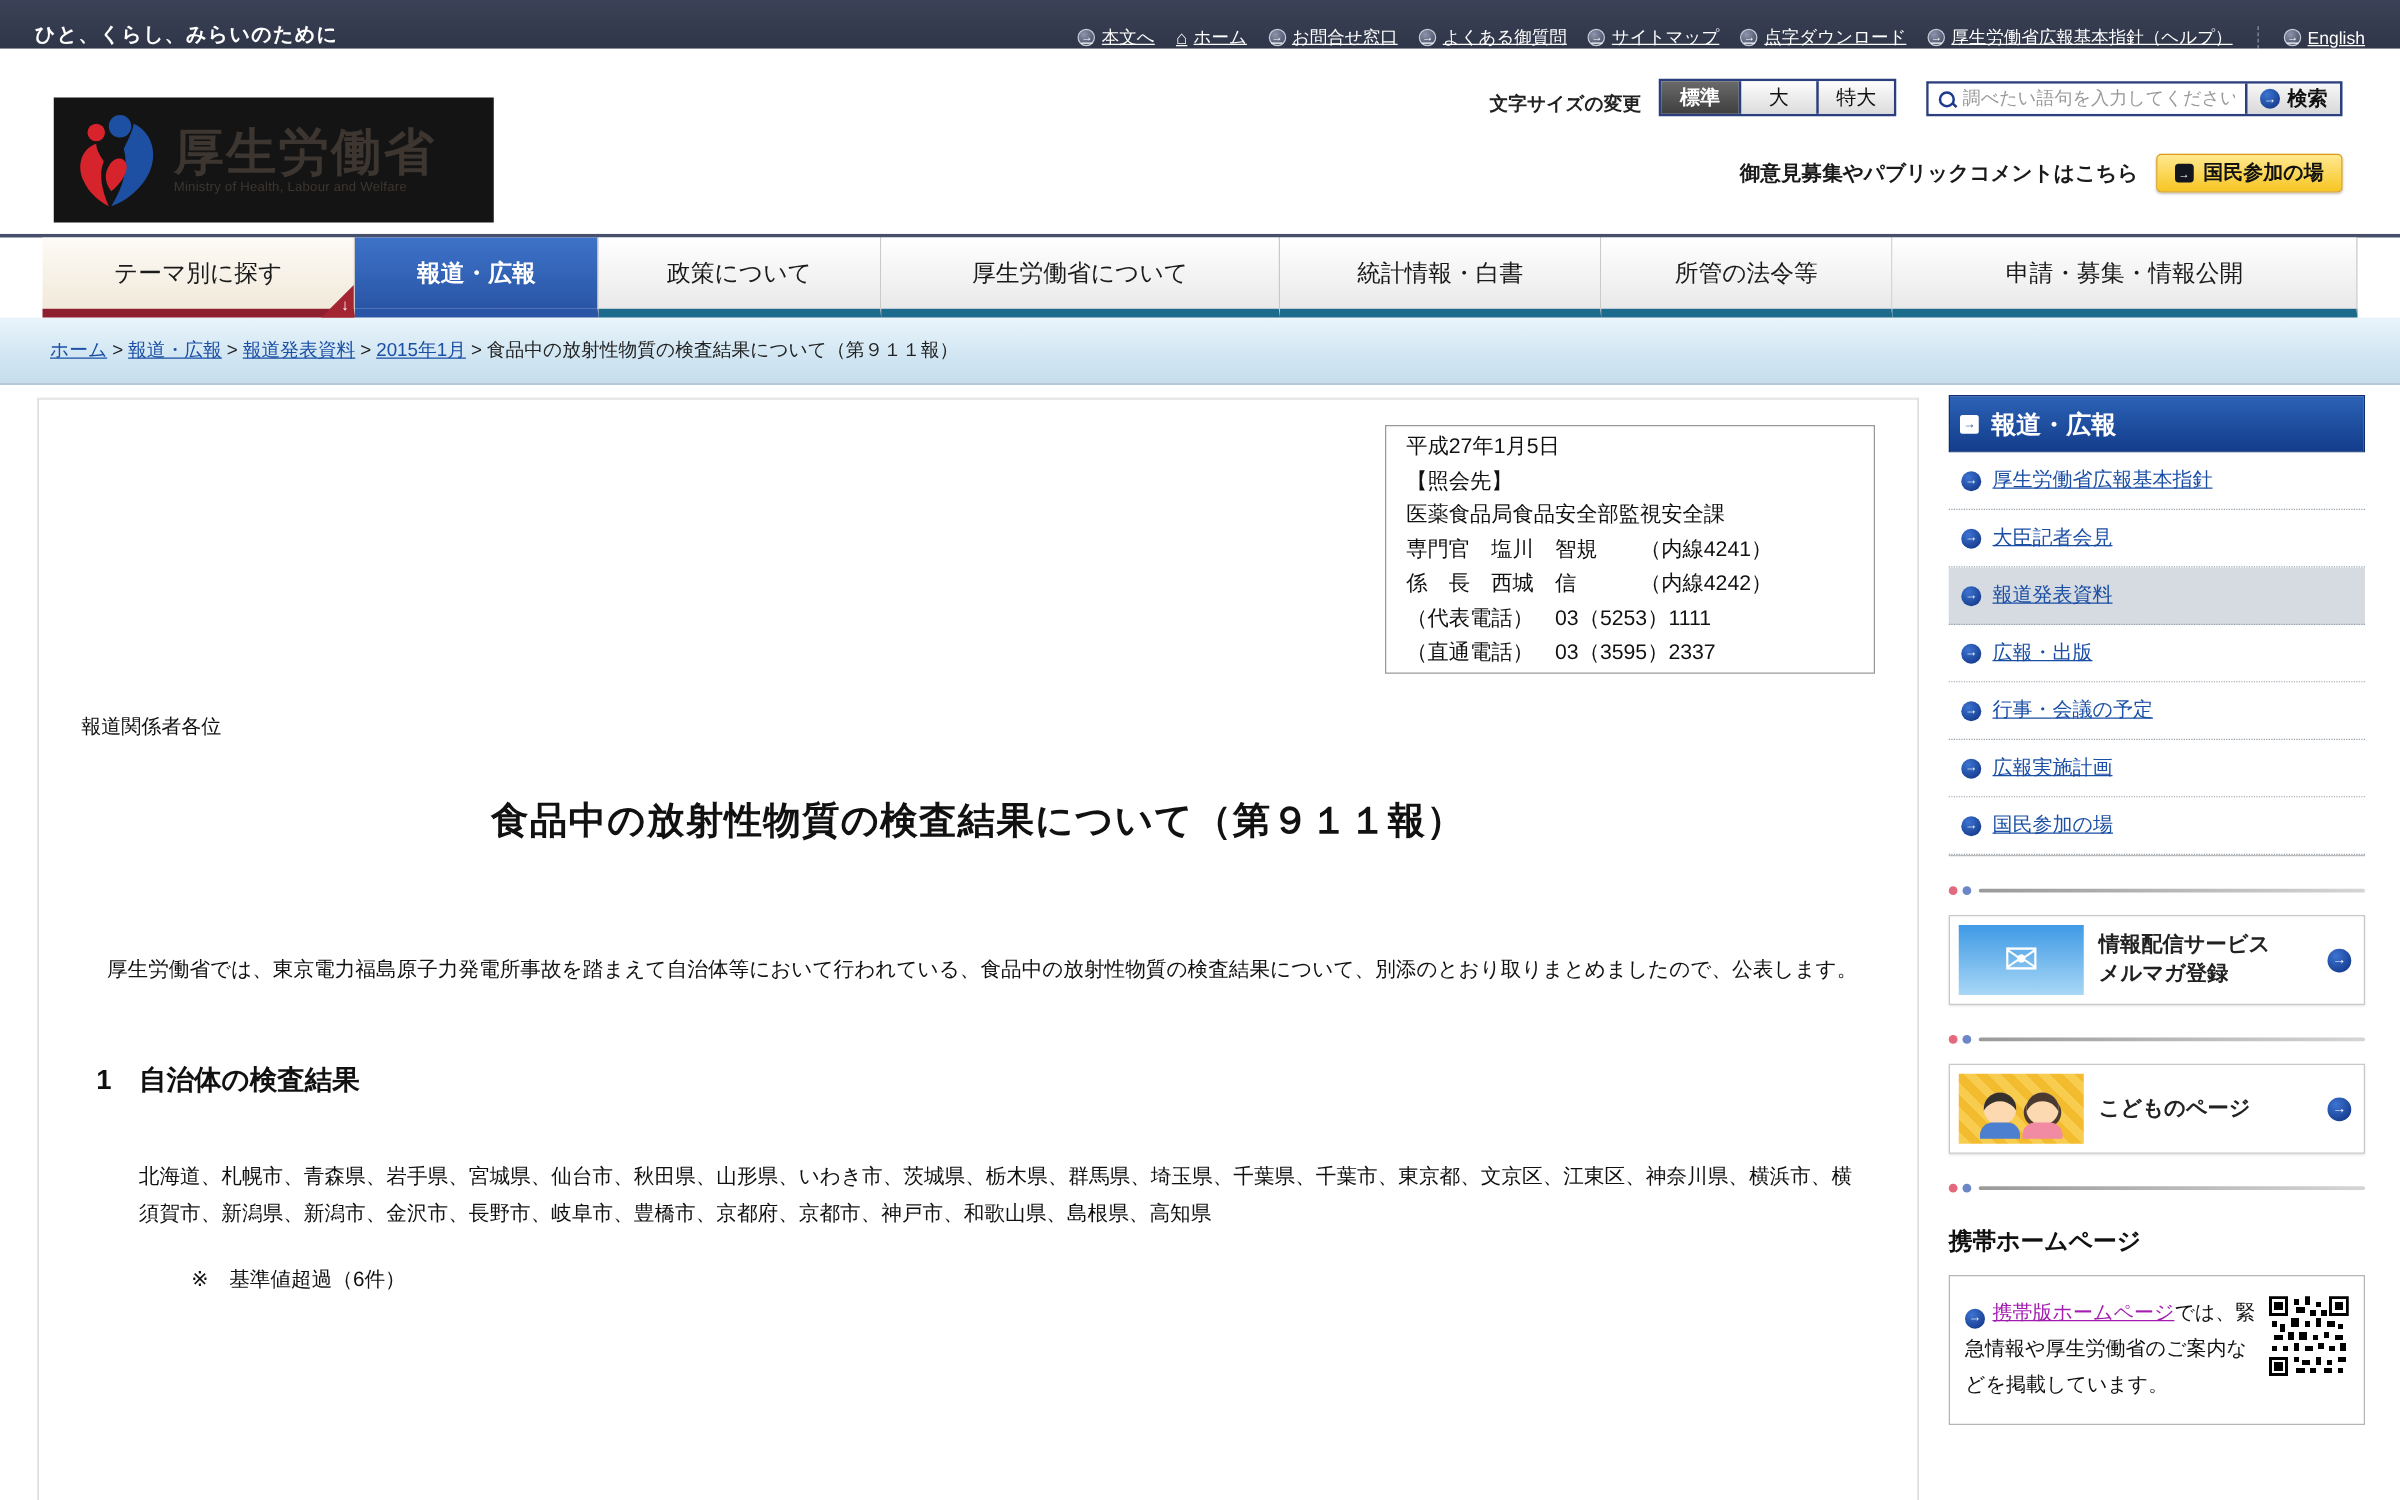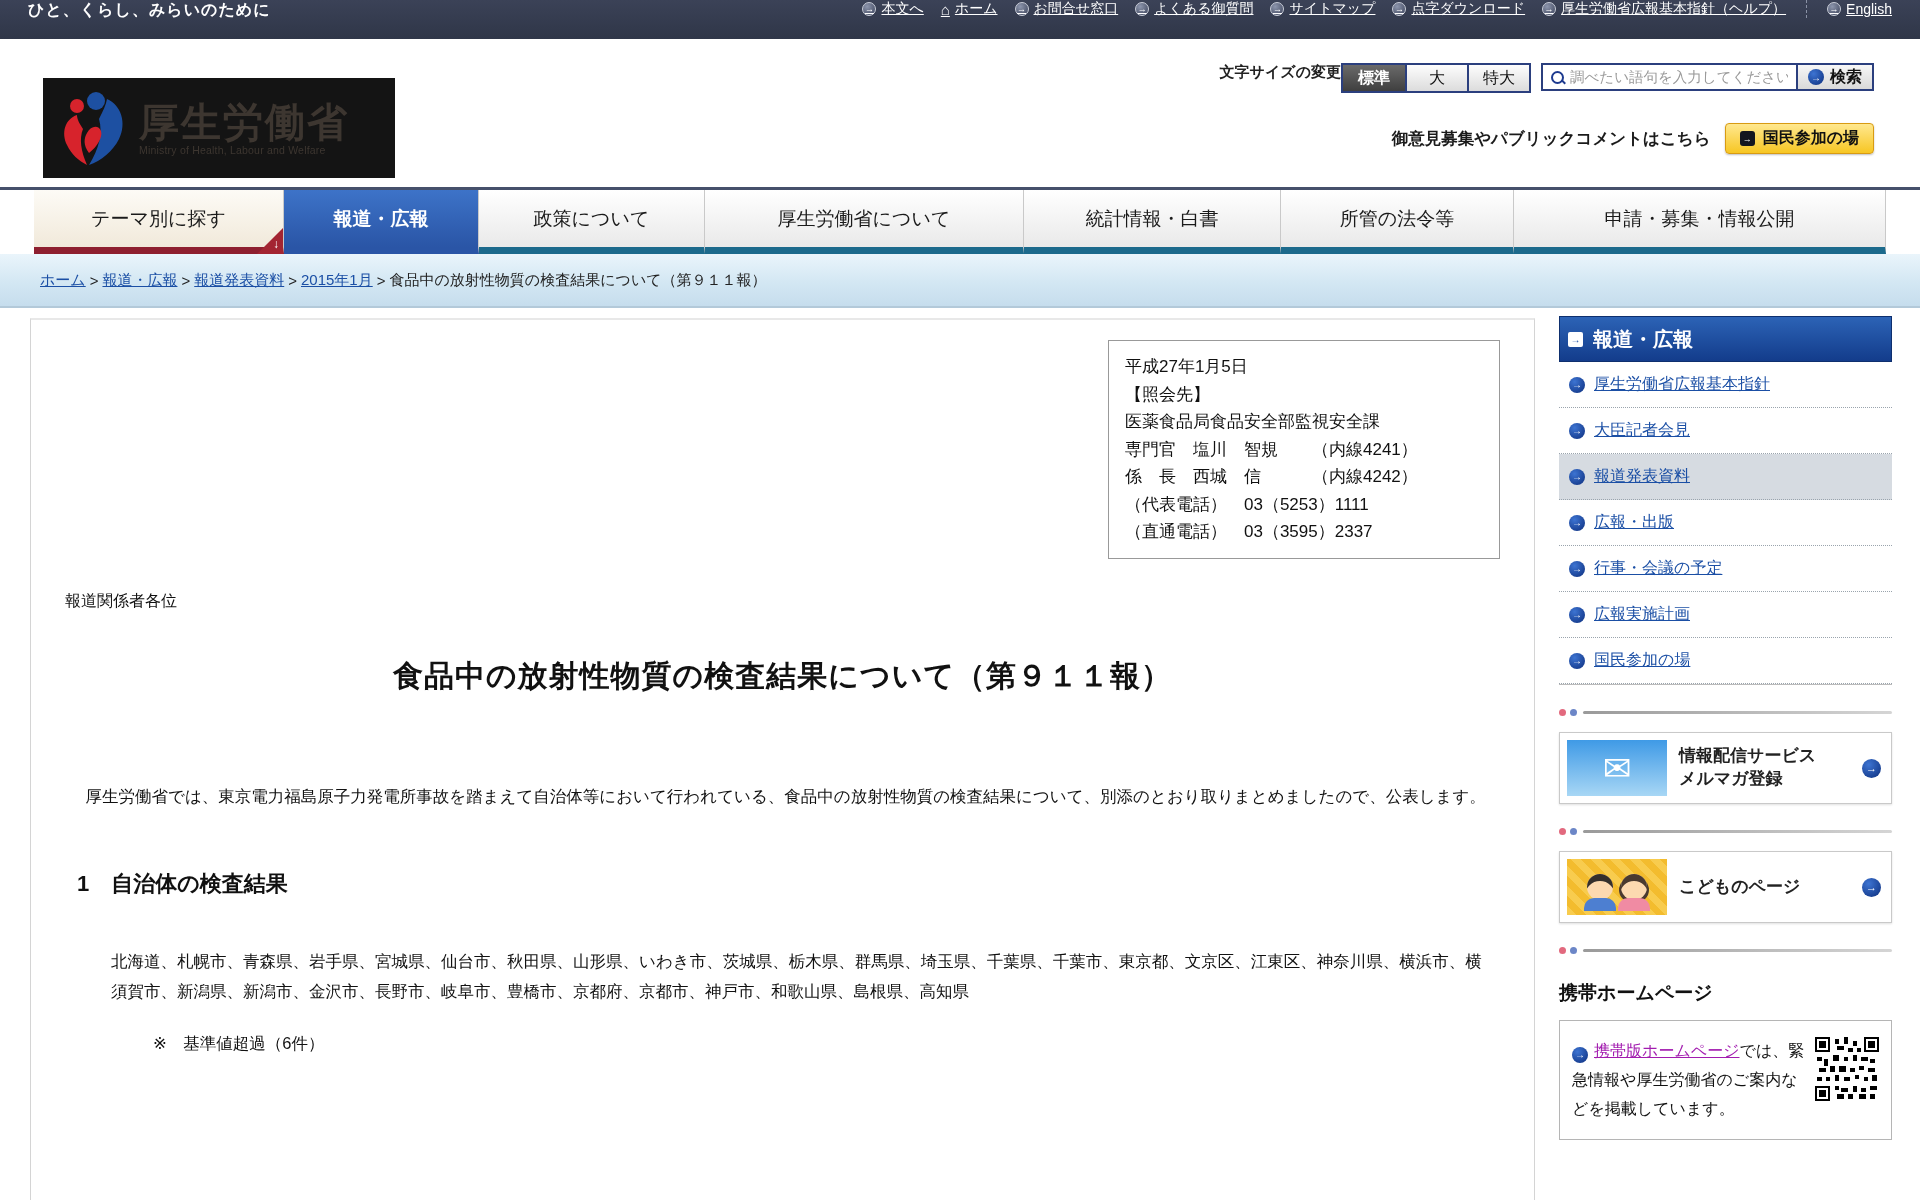--- a/index.html
+++ b/index.html
@@ -1,37 +1,37 @@
 <!DOCTYPE html>
 <html><head>
 <meta charset="utf-8">
 <style>
   * { margin:0; padding:0; box-sizing:border-box; }
   html,body { background:#fff; }
   body { font-family:"Liberation Sans","DejaVu Sans",sans-serif; color:#111; }
   .page { position:relative; width:1920px; height:1200px; overflow:hidden; background:#fff; }
 
   
-  .topbar { height:39px; background:linear-gradient(180deg,#3b4257,#2f3648); display:flex; align-items:flex-start; padding:0 28px; }
+  .topbar { height:39px; background:linear-gradient(180deg,#3b4257,#2f3648); display:flex; align-items:flex-end; padding:0 28px; }
   .tagline { color:#fff; font-size:16px; font-weight:bold; letter-spacing:1px; }
   .toplinks { margin-left:auto; display:flex; align-items:center; gap:17px; }
   .toplink { display:flex; align-items:center; gap:5px; color:#fff; font-size:14px; text-decoration:underline; cursor:pointer; white-space:nowrap; }
   .circ { display:inline-flex; width:14px; height:14px; border-radius:50%; background:radial-gradient(circle at 35% 30%,#8d96ad,#3a4158); border:1px solid #c8cdd8; color:#fff; font-size:9px; align-items:center; justify-content:center; flex:0 0 auto; }
   .home-ic { color:#fff; font-size:15px; }
   .topsep { width:1px; height:18px; border-left:1px dashed #8a92a6; margin:0 3px; }
 
   
   .header { position:relative; height:148px; background:#fff; }
   .logo { position:absolute; left:43px; top:39px; width:352px; height:100px; background:#141414; display:flex; align-items:center; padding:0 14px; cursor:pointer; }
   .logo-mark { width:72px; height:78px; }
   .logo-txt { margin-left:10px; color:#3d3630; }
   .logo-title { font-size:40px; font-weight:bold; letter-spacing:2px; line-height:1.1; }
   .logo-sub { font-size:10.5px; letter-spacing:.2px; }
   .hdr-right { position:absolute; top:24px; right:46px; display:flex; flex-direction:column; align-items:flex-end; gap:30px; }
-  .size-row { display:flex; align-items:flex-start; }
+  .size-row { display:flex; align-items:flex-end; gap:14px; }
   .size-label { font-size:15px; font-weight:600; color:#222; }
   .size-btns { display:flex; border:2px solid #2b3f7e; }
   .size-btn { width:62px; height:26px; display:flex; align-items:center; justify-content:center; font-size:16px; background:linear-gradient(180deg,#fdfdfd,#dcdcdc); border-left:2px solid #2b3f7e; cursor:pointer; }
   .size-btn:first-child { border-left:none; }
   .size-btn.sel { background:linear-gradient(180deg,#6a6a6a,#3f3f3f); color:#fff; font-weight:bold; }
   .search-box { display:flex; border:2px solid #2b3f7e; height:28px; margin-left:10px; }
   .search-field { display:flex; align-items:center; gap:6px; background:#fff; padding:0 8px; }
   .mag { position:relative; width:13px; height:13px; flex:0 0 auto; }
   .mag::before { content:""; position:absolute; left:0; top:0; width:9px; height:9px; border:2px solid #1d3a8f; border-radius:50%; }
   .mag::after { content:""; position:absolute; left:10px; top:10px; width:5px; height:2px; background:#1d3a8f; transform:rotate(45deg); }
@@ -53,21 +53,21 @@
   .tab.sel { background:linear-gradient(180deg,#3d73c8,#2a55a6); color:#fff; font-weight:bold; border-bottom-color:#2a55a6; }
 
   
   .crumbband { height:54px; background:linear-gradient(180deg,#eaf5fb 0%,#d3e7f3 55%,#c6dded 100%); border-bottom:2px solid #b3c9d9; display:flex; align-items:center; padding:0 40px; font-size:15px; color:#222; }
   .crumbband a { color:#1b4fa5; text-decoration:underline; cursor:pointer; }
   .crumb-sep { margin:0 4px; }
 
   
   .content { position:relative; }
   .main-box { position:absolute; left:30px; top:10px; width:1505px; height:980px; background:#fff; border:1px solid #d4d4d4; border-top:2px solid #e8e8e8; padding:20px 34px; }
-  .contact-box { margin-left:auto; width:392px; border:1px solid #999; background:#fff; padding:12px 16px; font-size:17px; line-height:1.62; color:#111; }
+  .contact-box { margin-left:auto; width:392px; border:1px solid #999; background:#fff; padding:2px 16px; font-size:17px; line-height:1.62; color:#111; }
   .salutation { margin-top:32px; font-size:16px; }
   .doc-title { margin-top:44px; text-align:center; font-size:30px; font-weight:bold; letter-spacing:1px; }
   .doc-subtitle { margin-top:116px; text-align:center; font-size:23px; font-weight:bold; }
   .doc-paragraph { margin-top:86px; font-size:16.5px; line-height:1.62; text-indent:1em; padding:0 4px; }
   .sec-heading { margin-top:60px; padding-left:12px; font-size:22px; font-weight:bold; }
   .sec-body { margin-top:48px; padding:0 14px 0 46px; font-size:16.5px; line-height:1.8; }
   .sec-note { margin-top:26px; padding-left:88px; font-size:16.5px; }
 
   
   .sidebar { position:absolute; right:28px; top:8px; width:333px; }

